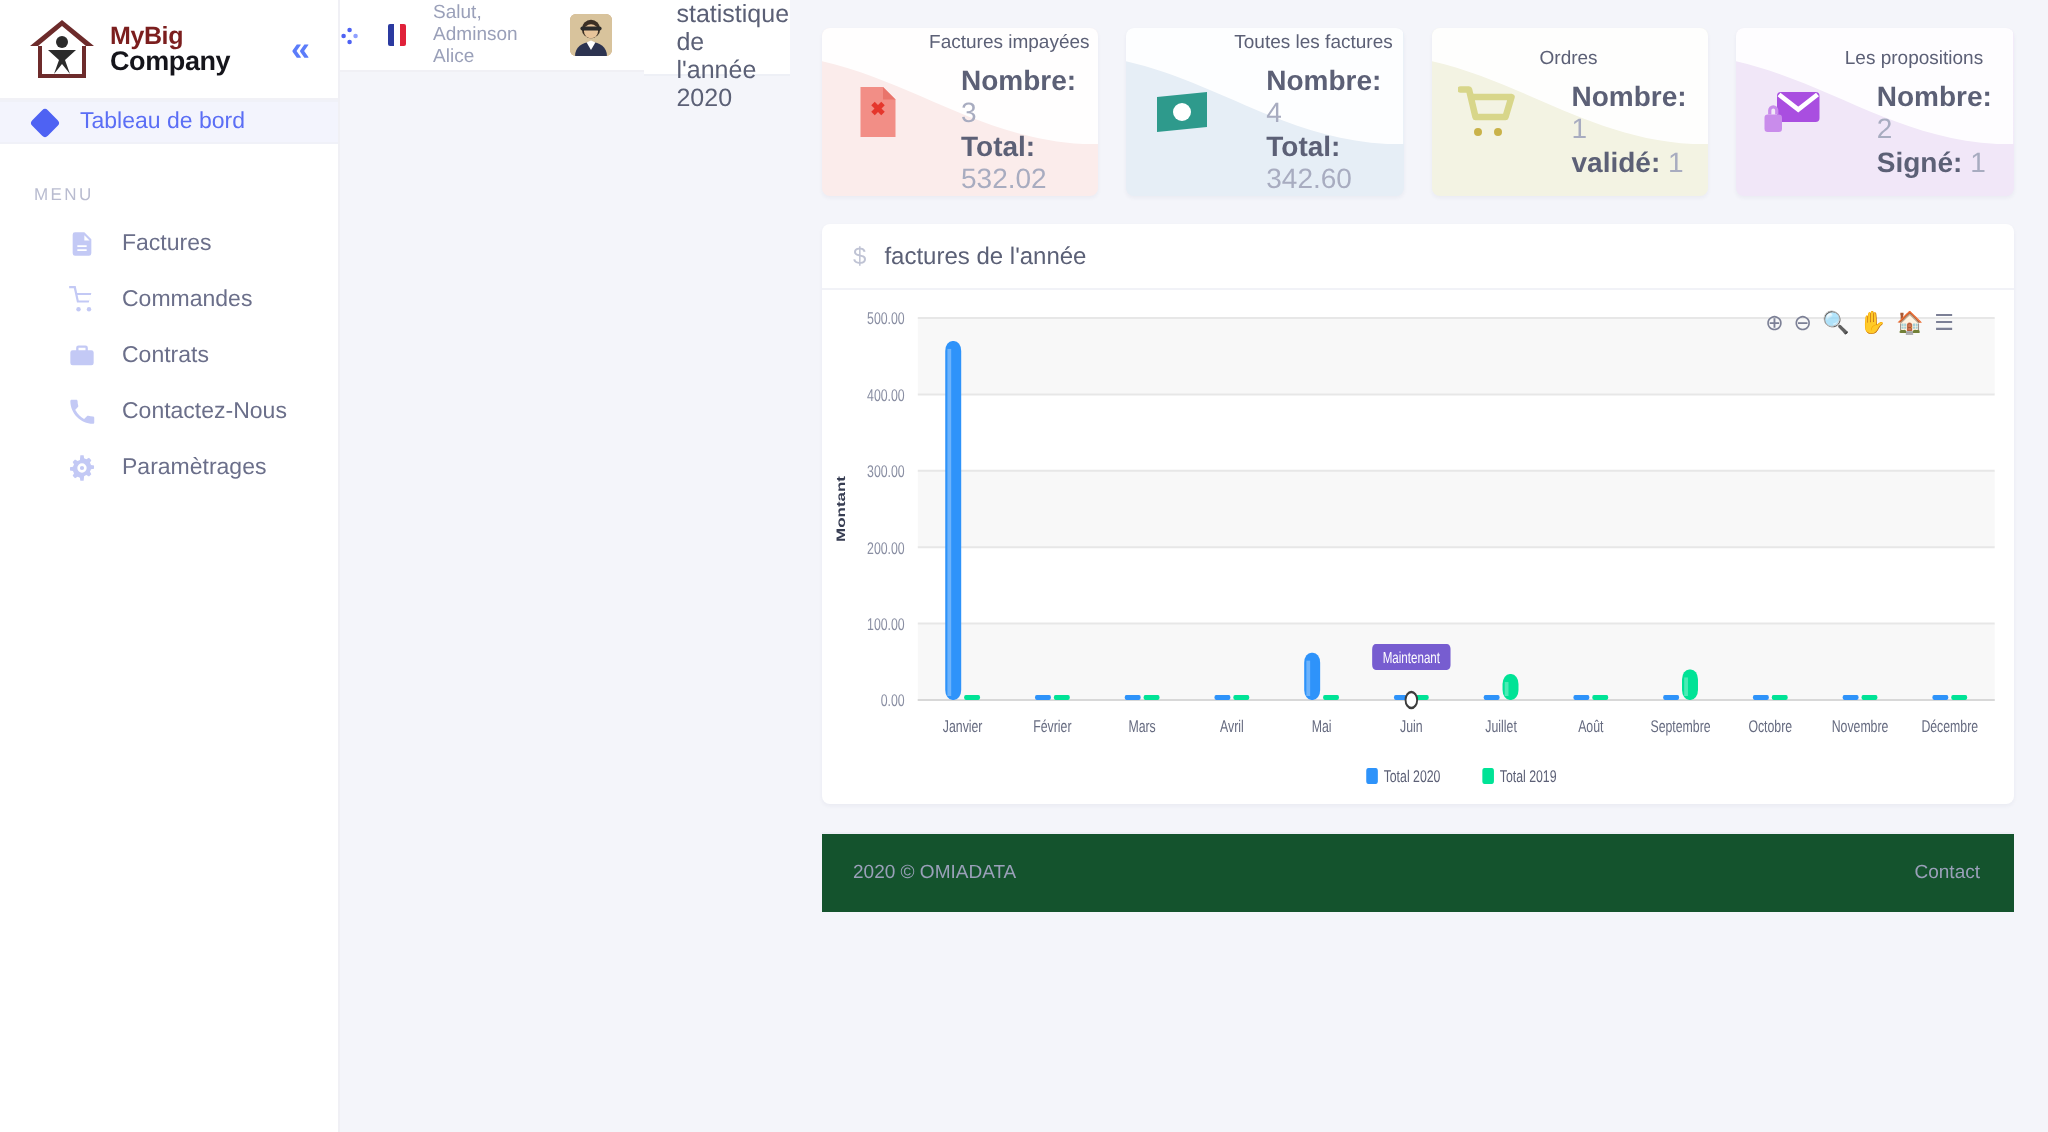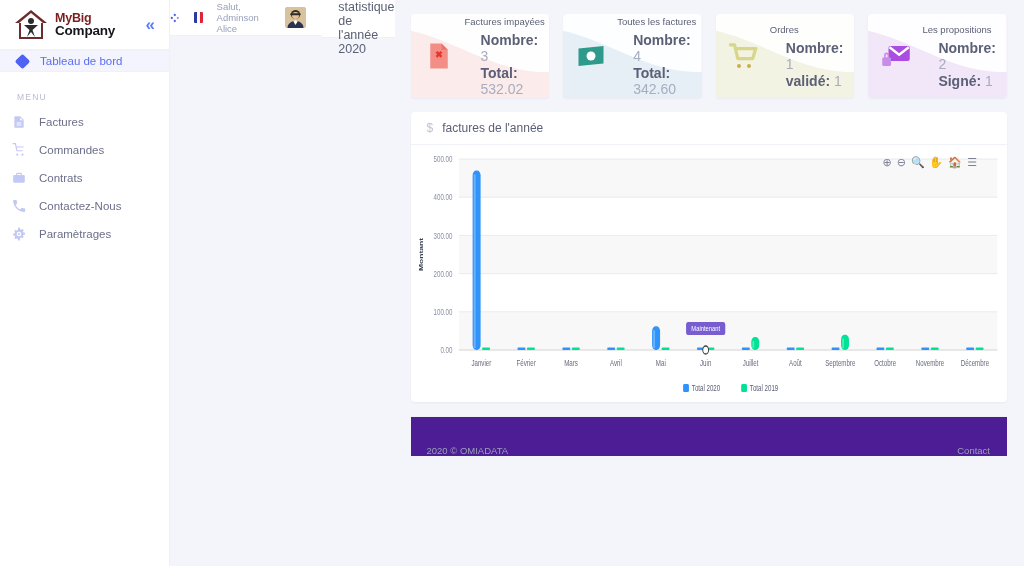--- a/index.html
+++ b/index.html
@@ -45,21 +45,21 @@
     width: 11px; height: 11px; background: #4e62f3; flex:0 0 11px;
     transform: rotate(45deg); border-radius: 2px;
   }
 
   .menu-head {
     font-size: 8.5px; color: #b9bcd0; letter-spacing: 1.2px;
     padding: 20px 0 6px 17px;
   }
   .nav-item {
     height: 28px; display: flex; align-items: center; gap: 13px;
-    padding-left: 12px; cursor: pointer;
+    padding-left: 34px; cursor: pointer;
   }
   .nav-item .lbl { color: #6b6f8a; font-size: 11.5px; }
   .nav-ico { width: 14px; height: 14px; flex: 0 0 14px; display:flex; align-items:center; justify-content:center; }
   .nav-ico svg { width: 14px; height: 14px; fill: #c3c9f5; }
 
   
   #main { flex: 1 1 auto; height: 566px; display: flex; flex-direction: row; background: #f4f5fa; overflow: hidden;}
   #topbar {
     height: 36px; background: #fff; display: flex; align-items: center;
     justify-content: flex-end; padding-right: 16px; gap: 14px;
@@ -123,22 +123,22 @@
   #svg-wrap { position: absolute; inset: 0; }
   svg.apex { width: 100%; height: 100%; display: block; }
   .ytick { font-size: 8.5px; fill: #8a8fa3; font-family: "Liberation Sans", sans-serif; text-anchor: end; }
   .xtick { font-size: 8.5px; fill: #666b80; font-family: "Liberation Sans", sans-serif; text-anchor: middle; }
   .ylabel { font-size: 8.5px; fill: #373d52; font-weight: bold; font-family: "Liberation Sans", sans-serif; text-anchor: middle; }
   .legend-txt { font-size: 8.5px; fill: #5c6076; font-family: "Liberation Sans", sans-serif; }
   .anno-txt { font-size: 8px; fill: #ffffff; font-family: "Liberation Sans", sans-serif; text-anchor: middle; }
 
   
   #footer {
-    height: 40px; background: #4c1d95; margin-top: 14px; flex: 0 0 40px;
-    display: flex; align-items: flex-end; justify-content: space-between;
+    height: 40px; background: #14532d; margin-top: 14px; flex: 0 0 40px;
+    display: flex; align-items: center; justify-content: space-between;
     padding: 0 17px 0 16px; border-top: 1px solid #eef0f6;
   }
   #footer div { font-size: 9.5px; color: #9aa0b9; }
   #footer a { font-size: 9.5px; color: #9aa0b9; text-decoration: none; cursor: pointer; }
 </style>
 </head>
 <body>
 
 <div id="sidebar">
 

